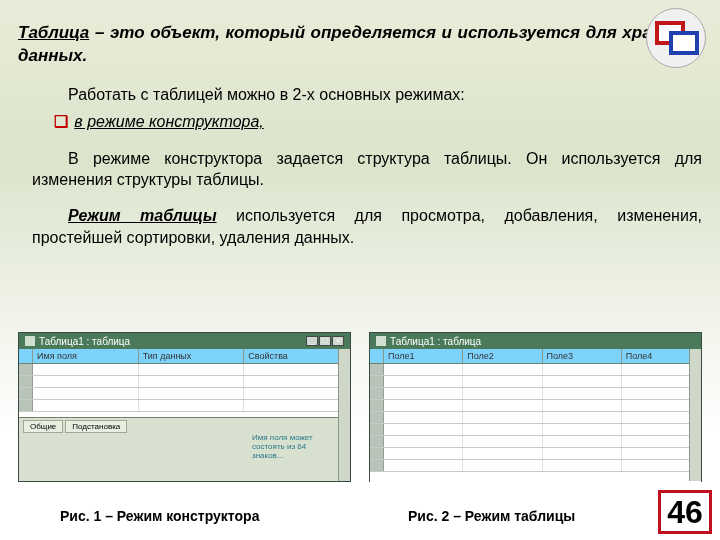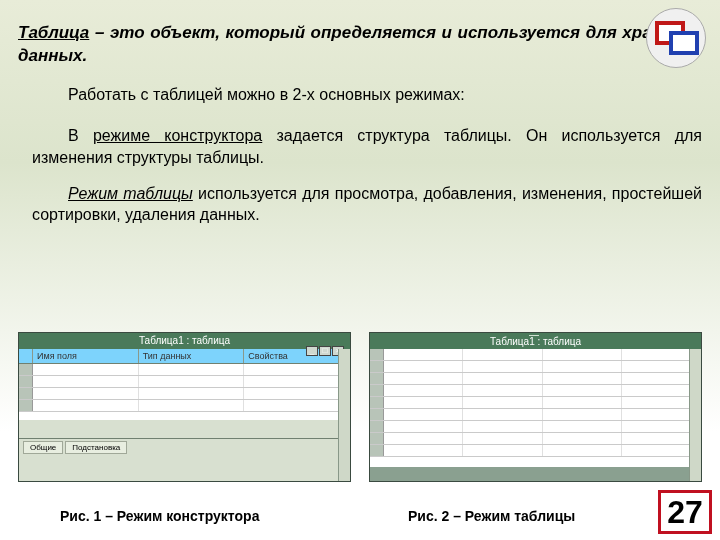--- a/index.html
+++ b/index.html
@@ -22,22 +22,22 @@
   .body-text {
     padding: 10px 18px 4px 18px;
     font-size: 16px;
     line-height: 1.35;
     text-align: justify;
   }
   .indent { text-indent: 36px; padding-left: 32px; }
   .modes-list { padding: 2px 18px 4px 54px; font-size: 16px; line-height: 1.4; }
   .bullet { color: #c00000; font-weight: bold; margin-right: 6px; }
   .und-ital { text-decoration: underline; font-style: italic; }
-  .und-ital-bold { text-decoration: underline; font-style: italic; font-weight: normal; }
-  .under { text-decoration: underline; }
+  .und-ital-bold { text-decoration: underline; font-style: italic; font-weight: bold; }
+  .under { }
   .logo {
     position: absolute; top: 8px; right: 10px;
     width: 64px; height: 64px;
   }
   .logo .disc {
     width: 60px; height: 60px; border-radius: 50%;
     background: #f0f0f0; border: 1px solid #aaa;
     position: relative;
   }
   .logo .r1, .logo .r2 {
@@ -71,21 +71,20 @@
     border: 1px solid #3a4a40;
     position: relative;
     font-size: 9px;
     height: 150px;
   }
   .win .titlebar {
     background: #4a7a5a; color: #fff;
     padding: 2px 6px; font-size: 10px;
     display: flex; align-items: center;
     height: 16px;
-    flex-direction: column;
   }
   .win .titlebar .ticon { width: 10px; height: 10px; background: #cfe0d0; margin-right: 4px; }
   .win .ctrls { margin-left: auto; display: flex; gap: 1px; }
   .win .ctrls span { width: 12px; height: 10px; background: #cfd8d0; border: 1px solid #444; font-size: 8px; text-align: center; line-height: 8px; }
   .win .colhead {
     display: flex; background: #7dd3fc; border-bottom: 1px solid #708070;
   }
   .win .colhead .cell {
     flex: 1; border-right: 1px solid #8a988a;
     padding: 2px 4px; font-size: 9px; color: #333;
@@ -93,21 +92,21 @@
   }
   .win .grid { background: #fff; }
   .win .grid .row { height: 12px; border-bottom: 1px solid #cacaca; display:flex; }
   .win .grid .row .marker { width: 14px; background: #b8c4b8; border-right: 1px solid #999; }
   .win .grid .row .c { flex:1; border-right: 1px solid #e0e0e0; }
   .win .scroll-v {
     position: absolute; right: 0; top: 16px; bottom: 0; width: 12px;
     background: #cfd8c8; border-left: 1px solid #889888;
   }
   .win .field-props {
-    position: absolute; left: 0; right: 12px; bottom: 0; height: 43px;
+    position: absolute; left: 0; right: 12px; bottom: 0; height: 64px;
     background: #d8e0d0; border-top: 1px solid #708070;
     font-size: 8px;
   }
   .win .field-props .tabs { display: flex; gap: 2px; padding: 2px 0 0 4px; }
   .win .field-props .tab {
     background: #e8eee0; border: 1px solid #a0a898; padding: 1px 6px; font-size: 8px;
   }
   .win .field-props .hint {
     position: absolute; right: 6px; top: 16px; width: 80px;
     color: #2a7a8a; font-size: 8px; line-height: 1.1;
@@ -127,20 +126,21 @@
   </div>
 </div>
 
 <p class="title-block">
   <span class="term">Таблица</span><span> – это объект, который определяется и используется для хранения данных.</span>
 </p>
 
 <p class="body-text indent">Работать с таблицей можно в 2-х основных режимах:</p>
 
 <div class="modes-list">
+  <div><span class="bullet">❑</span><span class="und-ital">в режиме конструктора,</span></div>
 </div>
 
 <p class="body-text indent">
   <span>В </span><span class="under">режиме конструктора</span><span> задается структура таблицы. Он используется для изменения структуры таблицы.</span>
 </p>
 
 <p class="body-text indent">
   <span class="und-ital-bold">Режим таблицы</span><span> используется для просмотра, добавления, изменения, простейшей сортировки, удаления данных.</span>
 </p>
 
@@ -188,31 +188,39 @@
             <div class="c"></div>
             <div class="c"></div>
           </div>
       </div>
       <div class="section-label">Свойства поля</div>
       <div class="field-props">
         <div class="tabs">
           <span class="tab">Общие</span>
           <span class="tab">Подстановка</span>
         </div>
+        <div class="hint">Имя поля может состоять из 64 знаков...</div>
       </div>
       <div class="scroll-v"></div>
     </div>
   </div>
 
   <div class="fig-wrap">
     <div class="win">
       <div class="titlebar">
         <span class="ticon"></span>
         <span>Таблица1 : таблица</span>
       </div>
+      <div class="colhead">
+        <div class="cell" style="width:14px;flex:none;"></div>
+        <div class="cell">Поле1</div>
+        <div class="cell">Поле2</div>
+        <div class="cell">Поле3</div>
+        <div class="cell">Поле4</div>
+      </div>
       <div class="grid" style="height:118px;">
         <div class="row">
             <div class="marker"></div>
             <div class="c"></div>
             <div class="c"></div>
             <div class="c"></div>
             <div class="c"></div>
           </div>
         <div class="row">
             <div class="marker"></div>
@@ -272,13 +280,13 @@
           </div>
       </div>
       <div class="scroll-v"></div>
     </div>
   </div>
 </div>
 
 <div class="fig-caption cap1">Рис. 1 – Режим конструктора</div>
 <div class="fig-caption cap2">Рис. 2 – Режим таблицы</div>
 
-<div class="page-num">27</div>
+<div class="page-num">46</div>
 
 </body></html>

